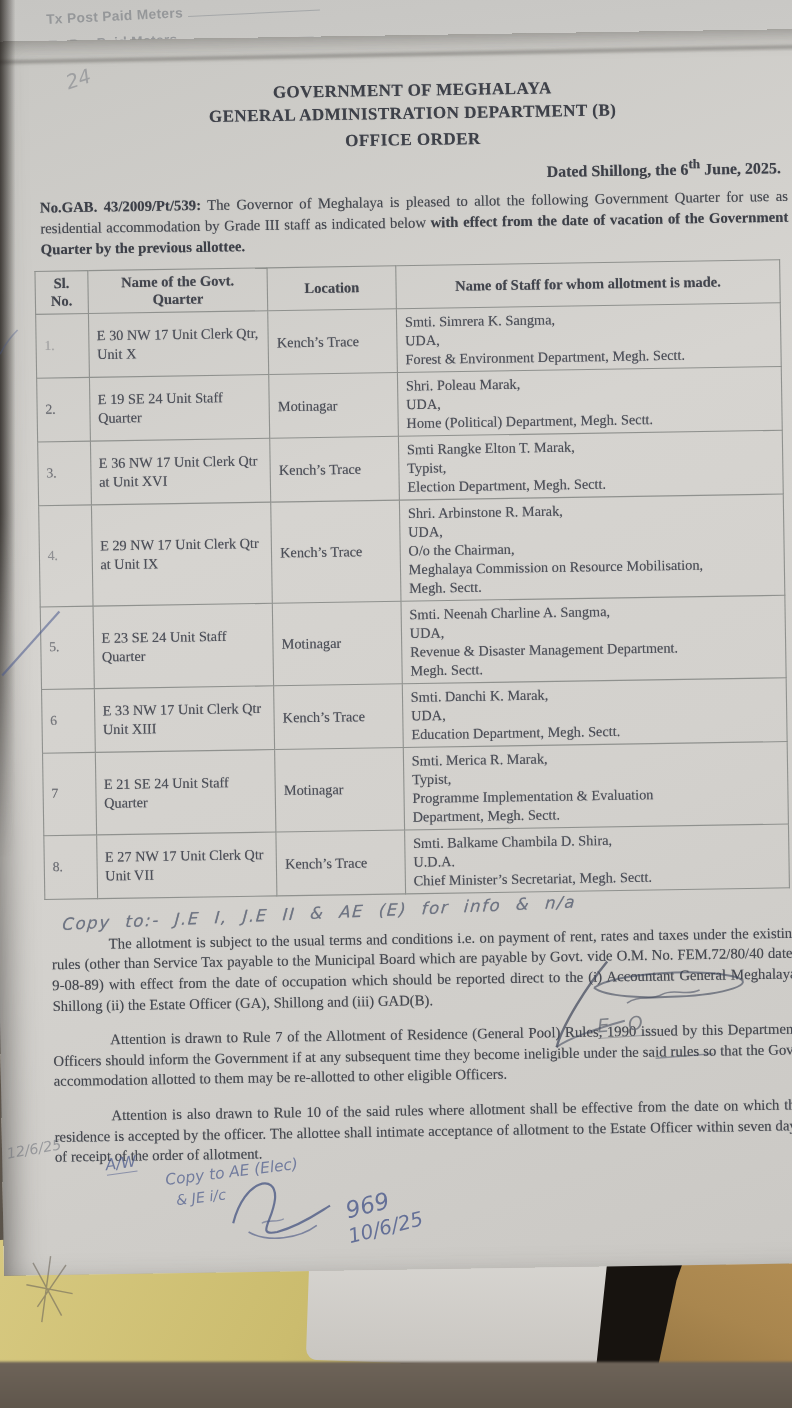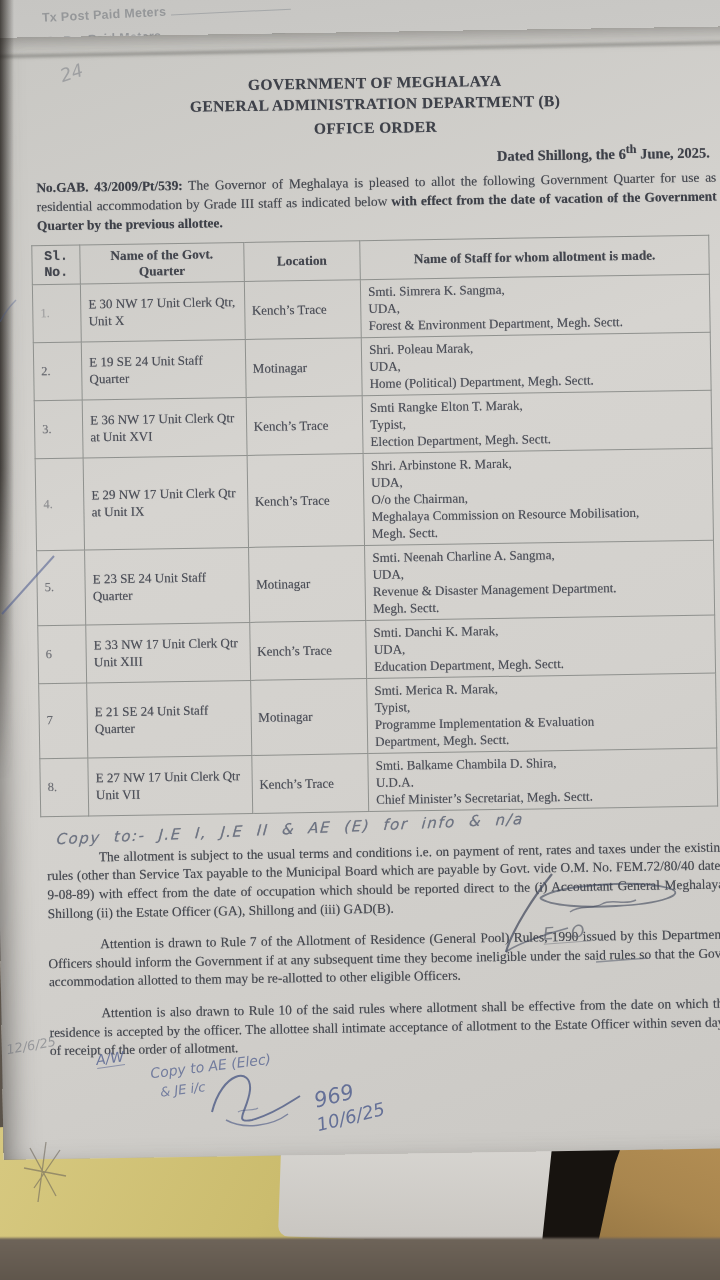--- a/index.html
+++ b/index.html
@@ -92,21 +92,21 @@
       <div class="center title-line">GENERAL ADMINISTRATION DEPARTMENT (B)</div>
       <div class="center title-line office-order">OFFICE ORDER</div>
 
       <div class="date-line"><span>Dated Shillong, the 6</span><sup>th</sup><span> June, 2025.</span></div>
 
       <p class="intro"><b>No.GAB. 43/2009/Pt/539:</b><span> The Governor of Meghalaya is pleased to allot the following Government Quarter for use as residential accommodation by Grade III staff as indicated below </span><b>with effect from the date of vacation of the Government Quarter by the previous allottee.</b></p>
 
       <table class="allot">
         <tbody>
             <tr>
-          <th style="width:34px;font-family:Liberation Mono, monospace;">Sl. No.</th>
+          <th style="width:34px;">Sl. No.</th>
           <th style="width:158px;">Name of the Govt. Quarter</th>
           <th style="width:106px;">Location</th>
           <th style="width:340px;">Name of Staff for whom allotment is made.</th>
         </tr>
         <tr>
           <td class="sl" style="opacity:.35">1.</td>
           <td class="qtr">E 30 NW 17 Unit Clerk Qtr, Unit X</td>
           <td class="loc">Kench’s Trace</td>
           <td class="staff">
                 <div>Smti. Simrera K. Sangma,</div>

